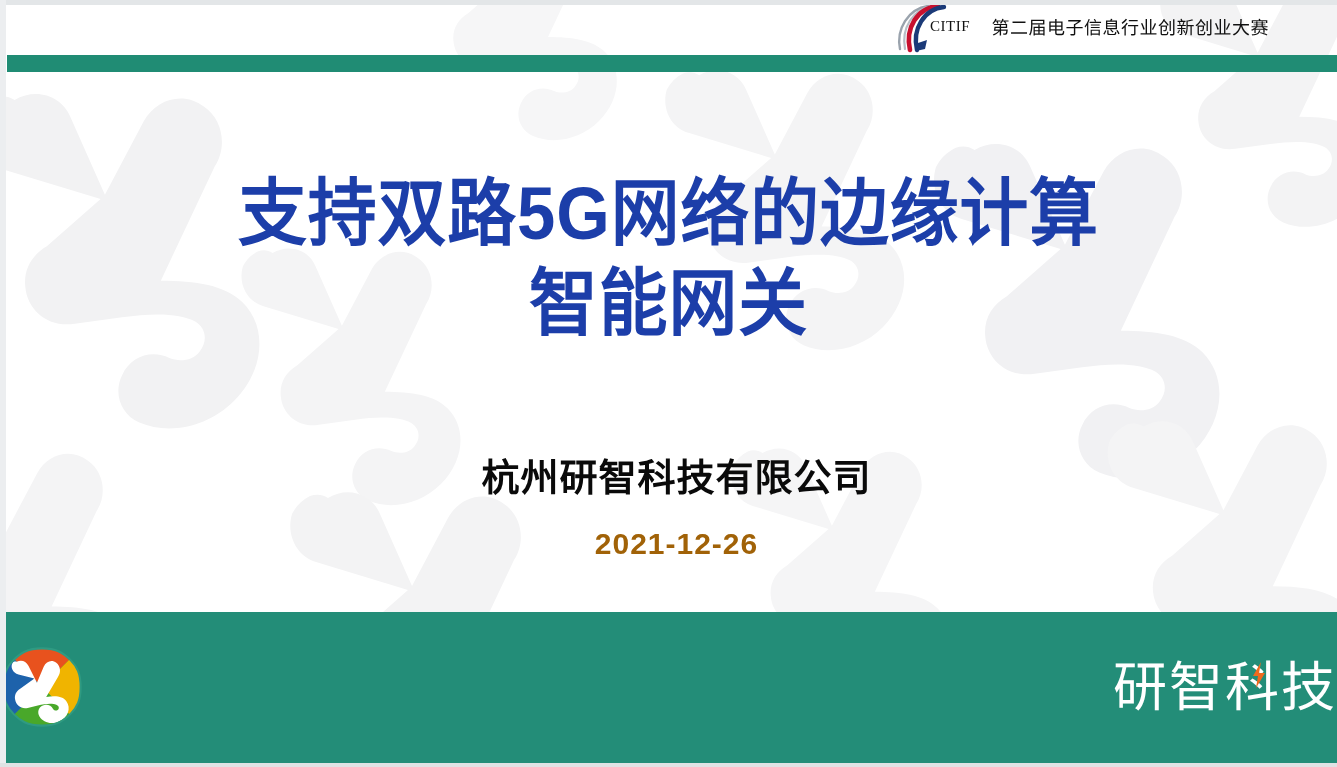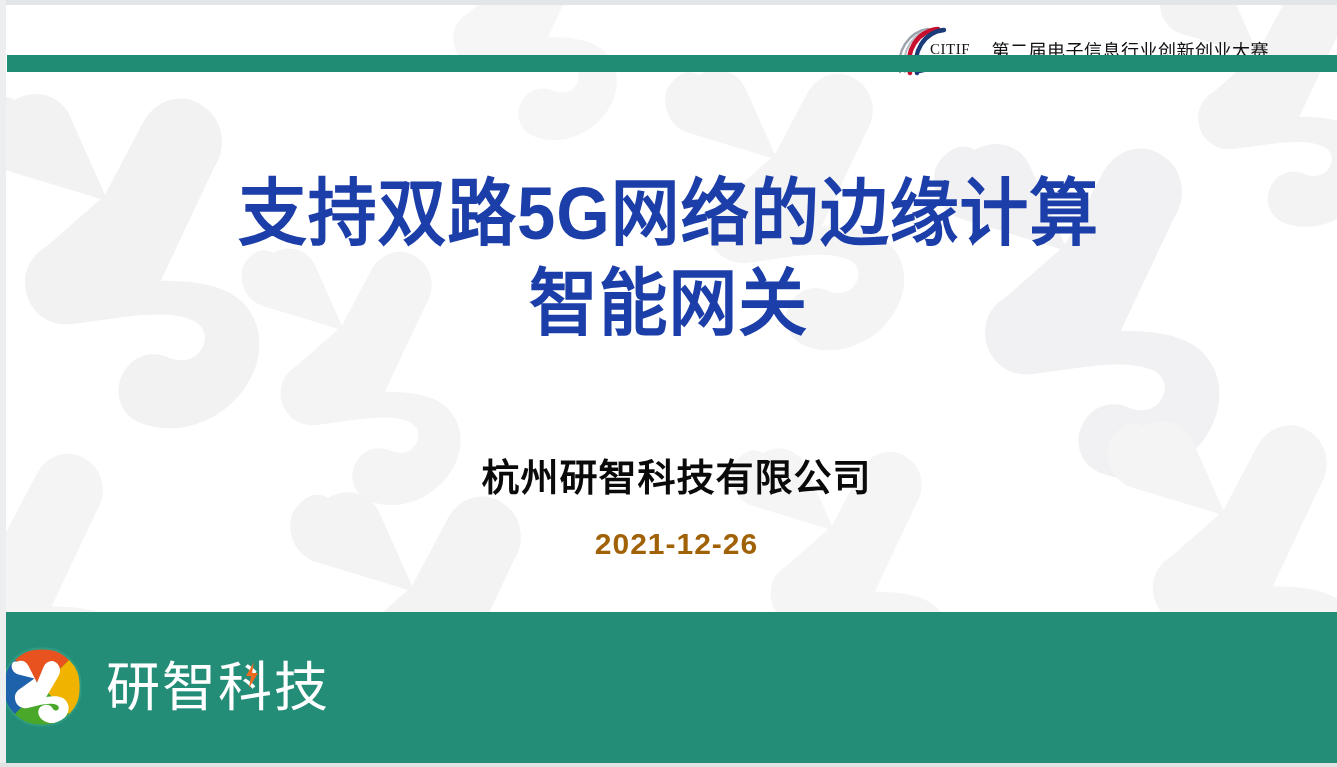--- a/index.html
+++ b/index.html
@@ -67,21 +67,20 @@
     top: 0;
     left: 0;
     width: 1337px;
     height: 55px;
     z-index: 20;
     display: flex;
     align-items: center;
     justify-content: flex-end;
     padding-right: 68px;
     box-sizing: border-box;
-    margin-top: 23px;
   }
 
   .header-inner {
     display: flex;
     align-items: center;
     gap: 16px;
   }
 
   .citif-logo {
     width: 82px;
@@ -177,21 +176,21 @@
 
   
   .brand-logo {
     position: absolute;
     top: 645px;
     left: 0;
     width: 1337px;
     z-index: 40;
     display: flex;
     align-items: center;
-    justify-content: flex-start;
+    justify-content: space-between;
     gap: 22px;
   }
 
   .brand-mark {
     width: 84px;
     height: 84px;
     flex: 0 0 auto;
   }
   .brand-mark svg { display: block; }
 

